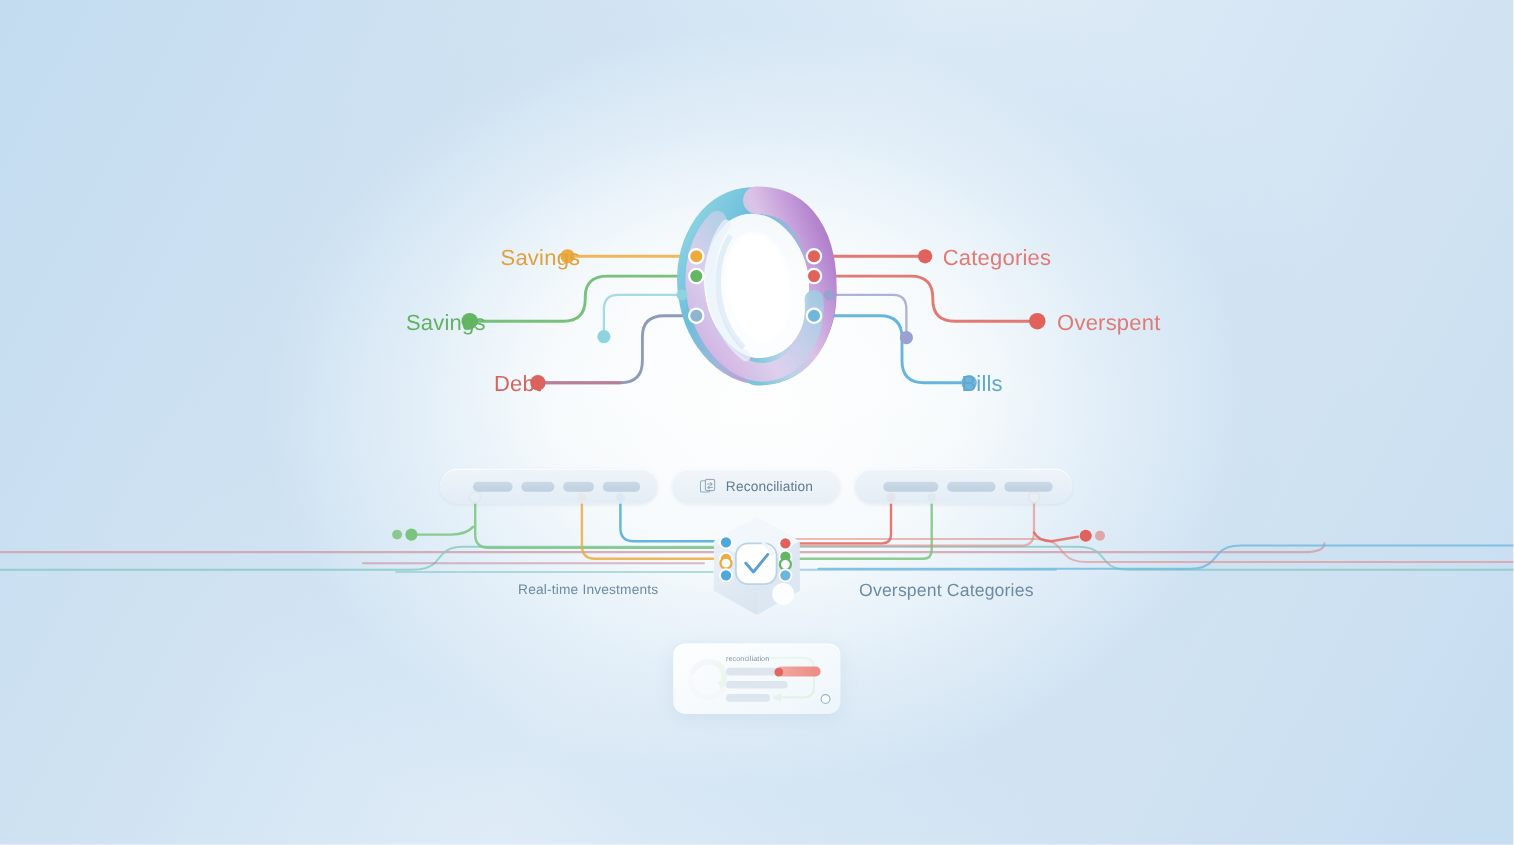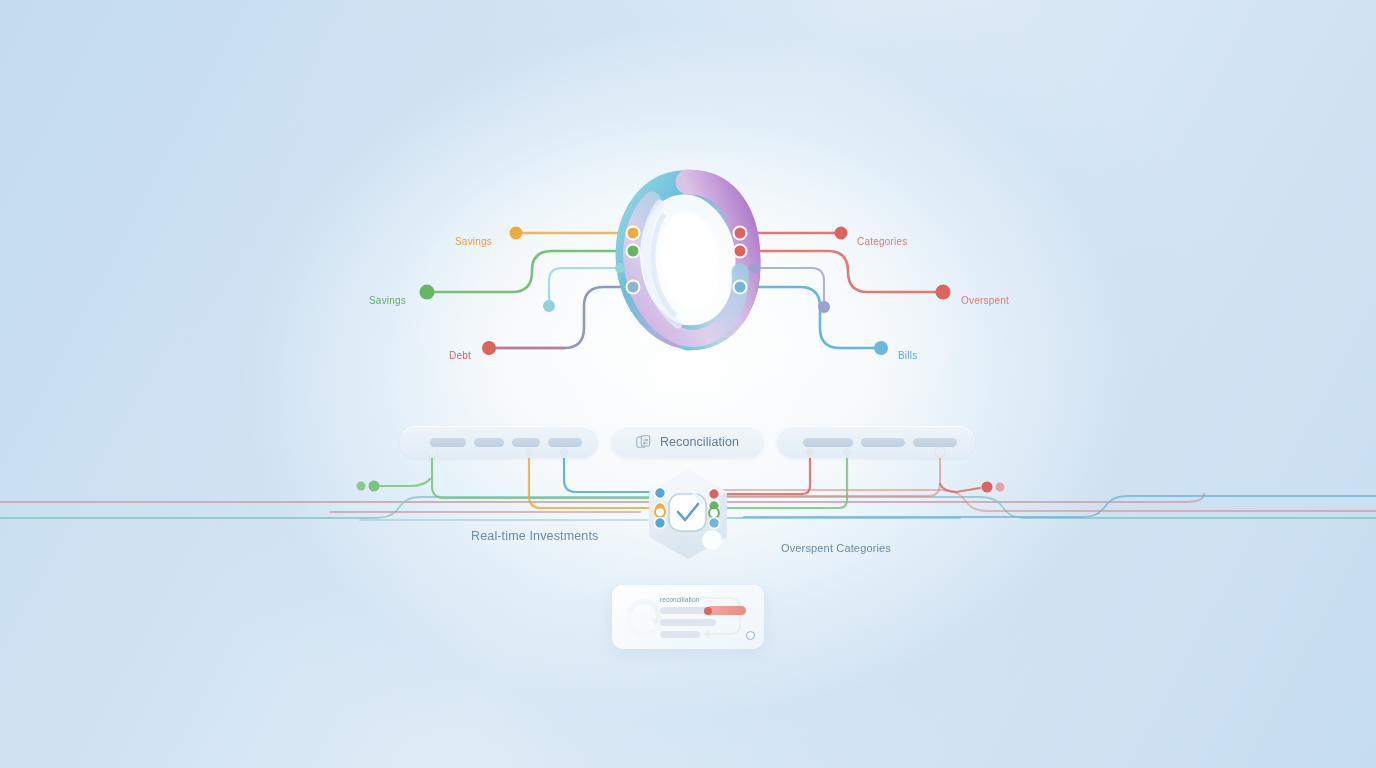--- a/index.html
+++ b/index.html
@@ -10,38 +10,38 @@
   }
   #stage{
     position:relative; width:1376px; height:768px;
     background:
       radial-gradient(ellipse 560px 430px at 688px 370px, #fdfefe 0%, #f6fafc 32%, rgba(228,240,249,0.75) 58%, rgba(201,223,241,0.25) 80%, rgba(195,220,240,0) 100%),
       linear-gradient(118deg, #c3dcf0 0%, #cfe2f2 26%, #dfecf7 48%, #d3e4f3 72%, #c6ddf0 100%);
   }
   #svgroot{ position:absolute; inset:0; width:1376px; height:768px; display:block; }
 
   
-  .lbl{ position:absolute; white-space:nowrap; font-size:10px; letter-spacing:.2px;margin-top:12px; }
+  .lbl{ position:absolute; white-space:nowrap; font-size:20px; letter-spacing:.2px; }
   .lbl-savings-top{ left:455px; top:224px; color:#e0a13e; }
   .lbl-savings-mid{ left:369px; top:283px; color:#61b262; }
   .lbl-debt{ left:449px; top:338px; color:#d5645f; }
   .lbl-investments{ left:857px; top:224px; color:#df7a74; }
   .lbl-groceries{ left:961px; top:283px; color:#df7a74; }
-  .lbl-bills{ left:898px; top:338px; color:#5fa8cc; }
+  .lbl-bills{ left:874px; top:338px; color:#5fa8cc; }
 
   .title-buckets{
     position:absolute; left:0; right:0; top:388px; text-align:center;
     font-size:17px; color:#3f5668; letter-spacing:.3px;
   }
   .sub-left{
     position:absolute; left:471px; top:529px; font-size:12.5px;
     color:#6d8ba3; letter-spacing:.15px;
   }
   .sub-right{
-    position:absolute; left:781px; top:542px; font-size:11px;
+    position:absolute; left:781px; top:529px; font-size:16px;
     color:#6d8ba3; letter-spacing:.15px;
   }
 
   
   .pill{
     position:absolute; height:32px; border-radius:16px;
     background:linear-gradient(180deg, rgba(238,244,249,.97), rgba(226,236,245,.93));
     box-shadow:0 1px 3px rgba(120,150,175,.14), inset 0 1px 0 rgba(255,255,255,.85);
     display:flex; align-items:center; gap:8px;
   }

